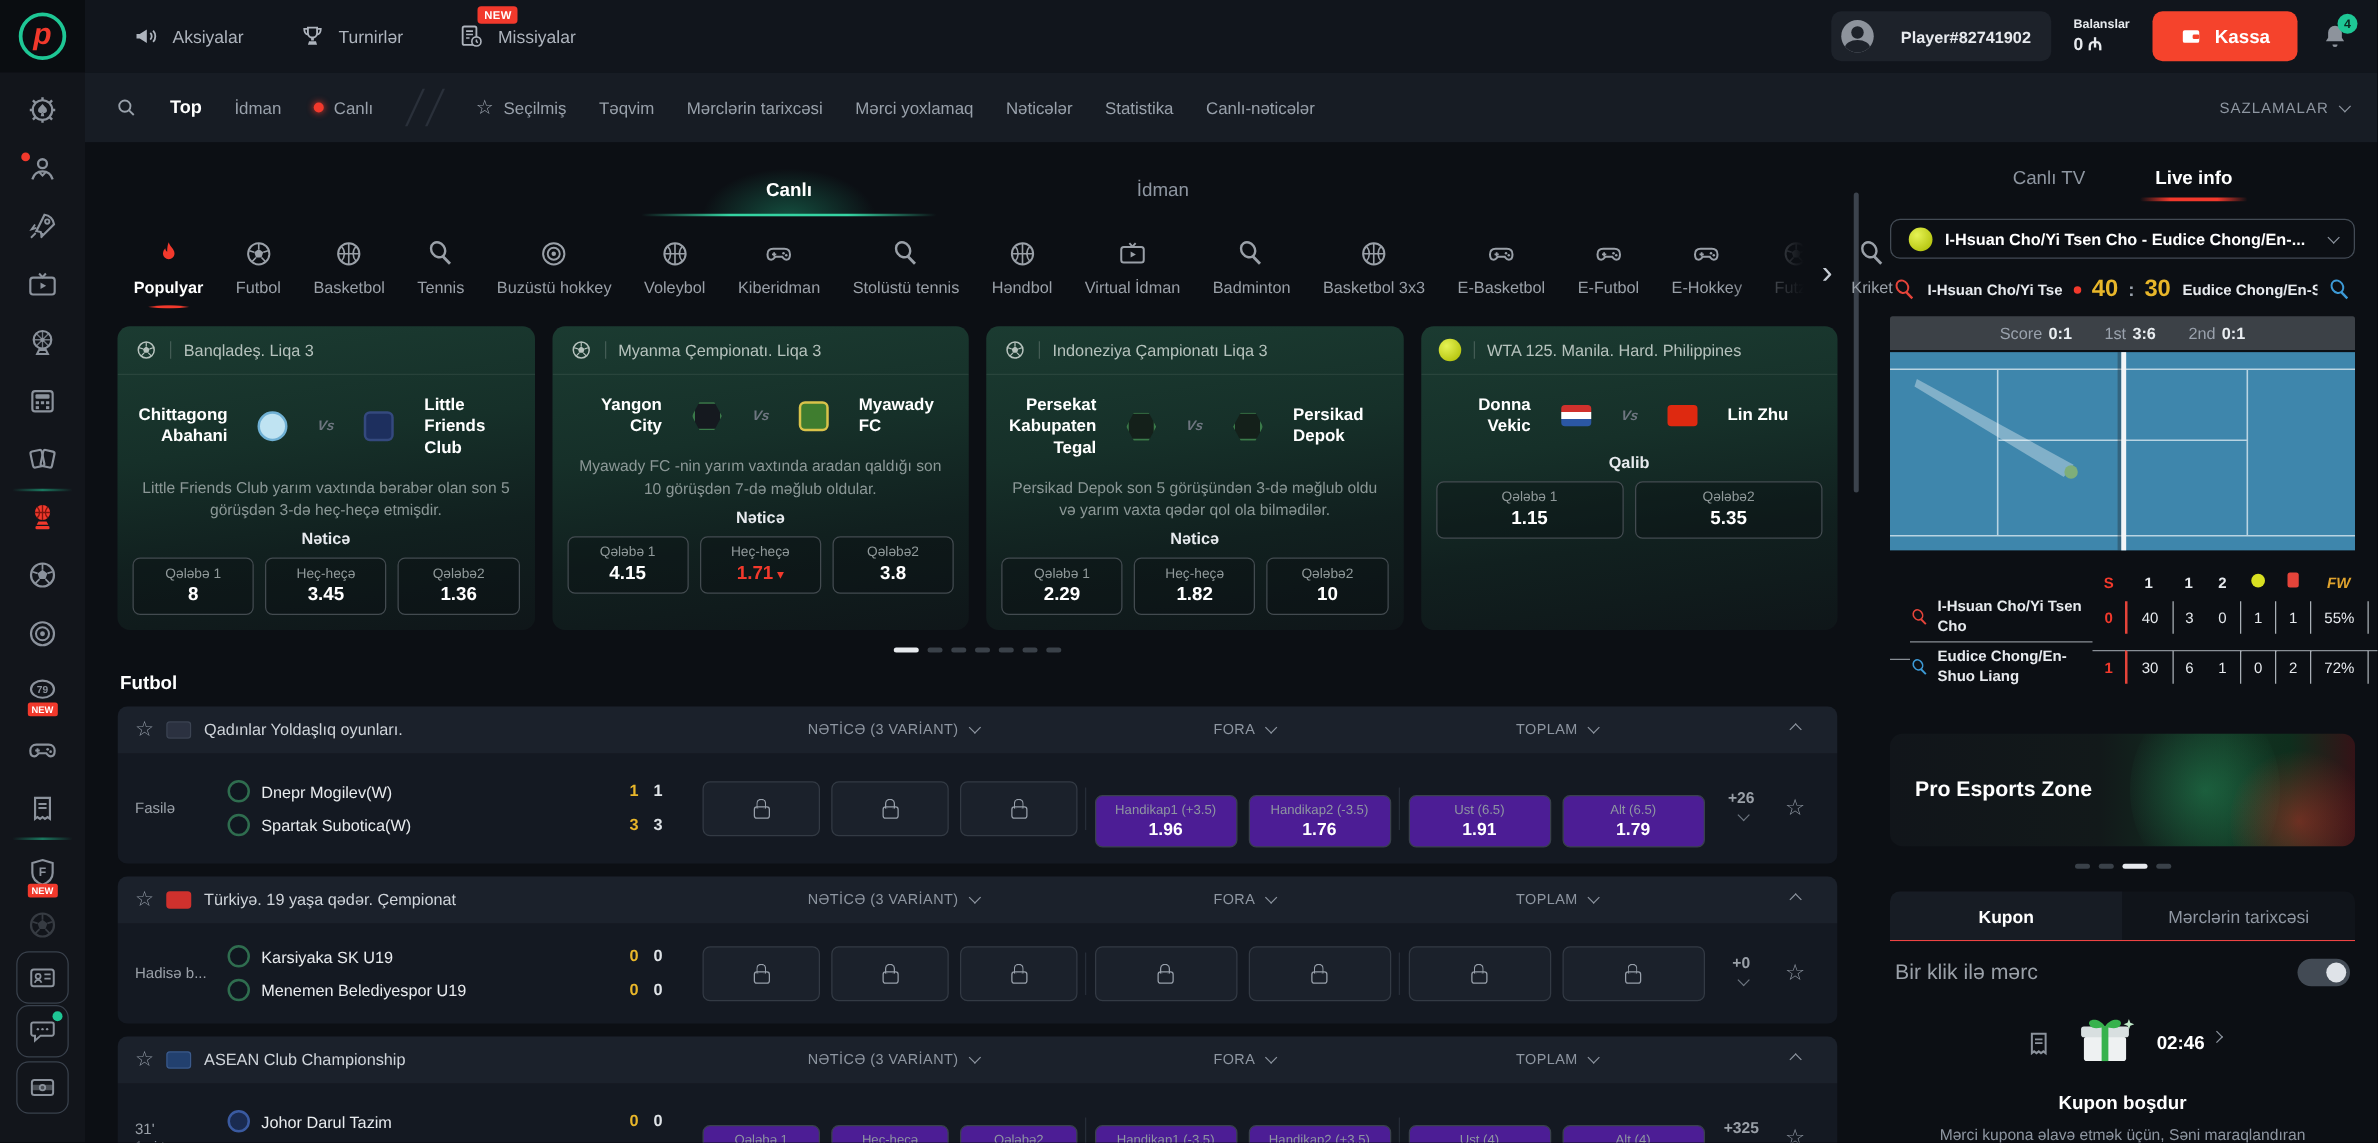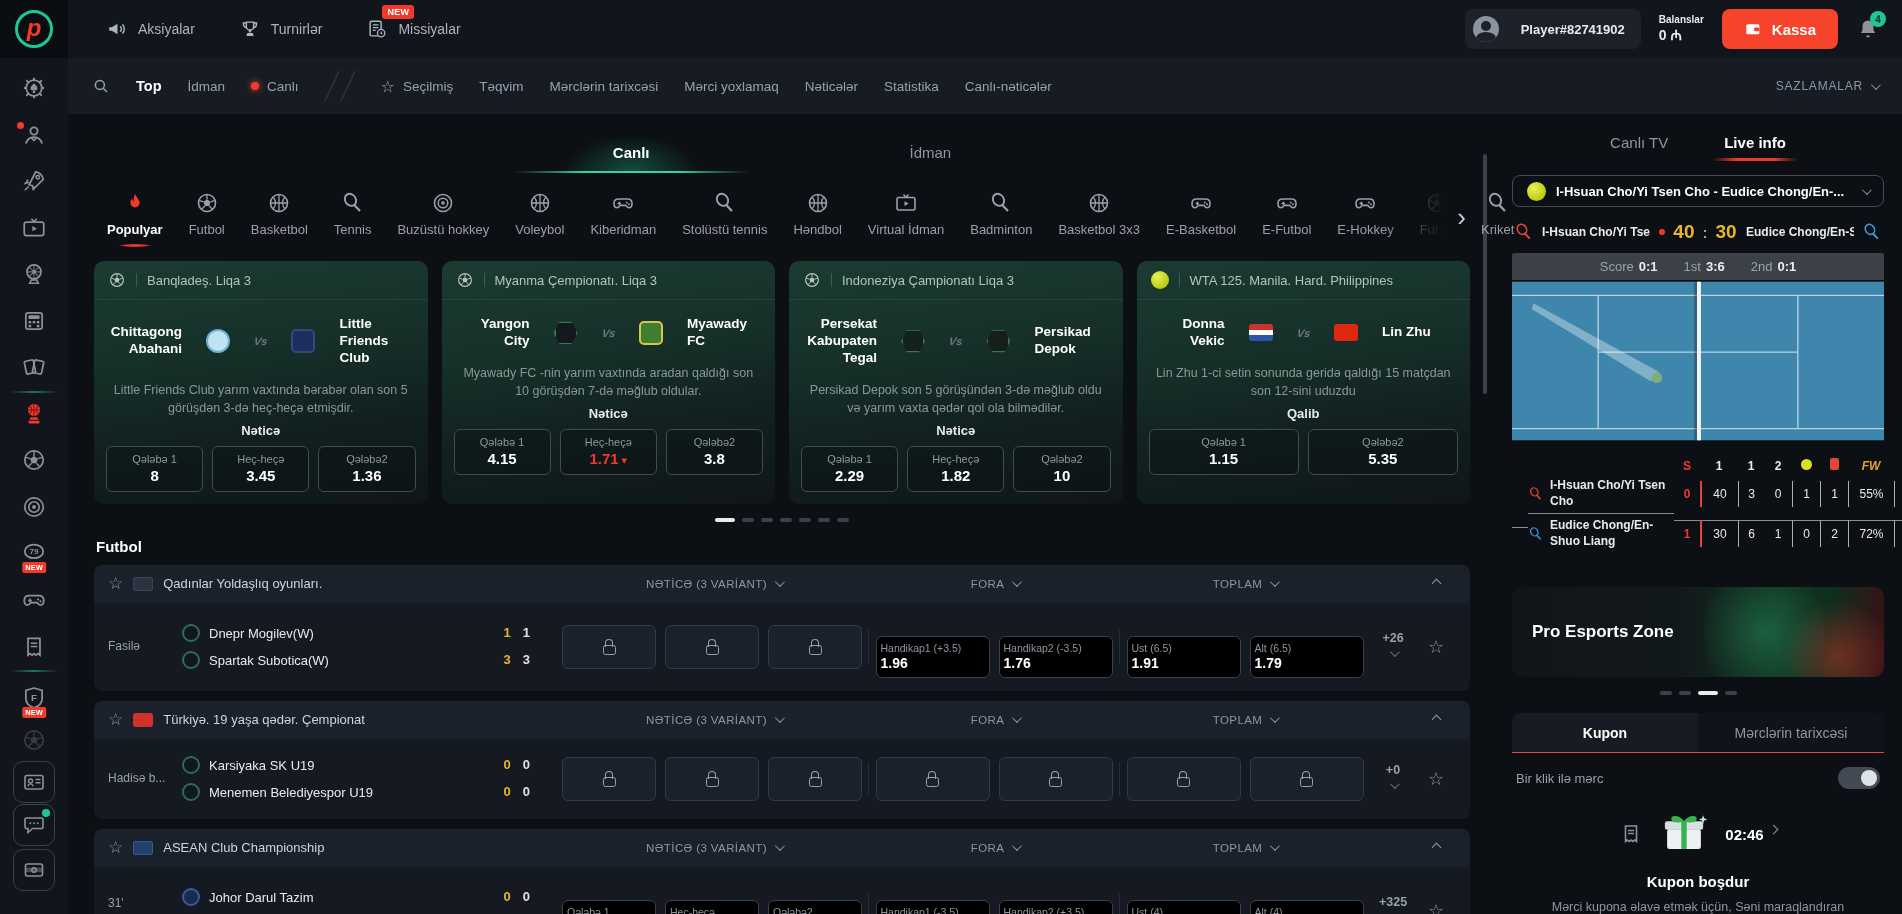--- a/index.html
+++ b/index.html
@@ -127,21 +127,21 @@
   .team-lines { min-width:0; }
   .team-line { display:flex; align-items:center; gap:9px; height:27px; font-size:13px; color:#e8ebee; white-space:nowrap; }
   .tbadge { width:18px; height:18px; border-radius:50%; background:#101720; border:2px solid #2f6d4f; flex:none; }
   .lr-score { display:flex; gap:12px; margin-left:auto; padding-right:26px; }
   .sc-col { display:flex; flex-direction:column; gap:1px; font-size:13px; font-weight:bold; text-align:center; line-height:26px; }
   .sc-col.y { color:#e8b62a; } .sc-col.w { color:#dfe3e7; }
   .lr-markets { display:flex; flex:none; align-items:center; }
   .m-group { display:flex; gap:9px; justify-content:center; align-items:center; }
   .g-n { width:312px; } .g-f { width:250px; } .g-t { width:250px; }
   .g-div { width:1px; height:34px; background:#262d38; }
-  .mbtn { border:1px solid #39414c; background:#000000; border-radius:6px; text-align:left; padding:5px 4px 6px; cursor:pointer; width:94px;margin-top:20px; }
+  .mbtn { border:1px solid #39414c; background:#4c1d95; border-radius:6px; text-align:center; padding:5px 4px 6px; cursor:pointer; width:94px;margin-top:20px; }
   .g-f .mbtn,.g-t .mbtn { width:114px; }
   .mbtn .ol { font-size:10.5px; color:#8e96a1; white-space:nowrap; }
   .mbtn .ov { font-size:14px; font-weight:bold; color:#fff; margin-top:1px; }
   .lockbtn { border:1px solid #333a44; background:#1b212b; border-radius:6px; width:94px; height:44px; display:flex; align-items:center; justify-content:center; cursor:default; }
   .lockbtn.w { width:114px; }
   .lock { width:13px; height:10px; border:1.6px solid #98a0ab; border-radius:2.5px; position:relative; margin-top:7px; }
   .lock::before { content:""; position:absolute; left:1.2px; top:-7px; width:6px; height:7px; border:1.6px solid #98a0ab; border-bottom:none; border-radius:5px 5px 0 0; }
   .lr-more { width:46px; flex:none; text-align:center; color:#9aa0a8; font-size:12.5px; font-weight:bold; cursor:pointer; line-height:1.1; }
   .lr-more .chv { margin-top:4px; border-color:#6e7680; }
   .lr-star { width:40px; flex:none; text-align:center; color:#8e96a1; font-size:18px; cursor:pointer; }
@@ -187,21 +187,21 @@
     background:radial-gradient(circle,rgba(46,184,115,.35),transparent 70%); }
   .esports::after { content:""; position:absolute; right:-10px; bottom:-40px; width:110px; height:120px; border-radius:50%;
     background:radial-gradient(circle,rgba(242,57,44,.4),transparent 70%); }
   .esports .et { font-size:17px; font-weight:bold; color:#fff; position:relative; z-index:1; }
 
   .kupon { margin-top:18px; }
   .kp-tabs { display:flex; height:40px; border-bottom:1px solid #ef4444; border-radius:8px 8px 0 0; overflow:hidden; }
   .kp-tab { flex:1; display:flex; align-items:center; justify-content:center; font-size:14px; cursor:pointer; }
   .kp-tab.active { background:#171c24; color:#fff; font-weight:bold; }
   .kp-tab.idle { background:#10141a; color:#8e96a1; }
-  .oneclick { display:flex; align-items:center; justify-content:space-between; padding:14px 4px 0; color:#9aa0a8; font-size:13px; }
+  .oneclick { display:flex; align-items:center; justify-content:space-between; padding:14px 4px 0; color:#9aa0a8; font-size:17px; }
   .toggle { width:42px; height:22px; border-radius:11px; background:#424a54; position:relative; cursor:pointer; flex:none; }
   .toggle::after { content:""; position:absolute; right:3px; top:3px; width:16px; height:16px; border-radius:50%; background:#dfe3e8; }
   .gift-row { display:flex; align-items:center; justify-content:center; gap:14px; margin-top:16px; }
   .gr-receipt { color:#8b929c; } .gr-receipt svg { width:24px; height:24px; }
   .gift-ic svg { width:54px; height:54px; }
   .timer { font-size:15px; font-weight:bold; color:#fff; display:flex; align-items:flex-start; gap:6px; }
   .timer .chv { border-color:#8e96a1; }
   .kp-empty-title { text-align:center; font-size:15px; font-weight:bold; color:#fff; margin-top:10px; }
   .kp-empty-text { text-align:center; font-size:12.5px; color:#8e96a1; line-height:1.5; margin:8px auto 0; max-width:330px; }
 </style>
@@ -724,21 +724,20 @@
                 <span class="bar"></span>
                 <span>WTA 125. Manila. Hard. Philippines</span>
               </div>
             <div class="teams">
               <span class="tn r">Donna Vekic</span>
               <span class="flagbox" style="background:linear-gradient(180deg,#d0312d 33%,#fff 33% 66%,#2b57a4 66%)"></span>
               <span class="vs">Vs</span>
               <span class="flagbox" style="background:#de2910;position:relative"></span>
               <span class="tn">Lin Zhu</span>
             </div>
-            <div class="card-desc">Lin Zhu 1-ci setin sonunda geridə qaldığı 15 matçdan son 12-sini uduzdu</div>
             <div class="card-mkt">Qalib</div>
             <div class="odds-row">
               <div class="odd-btn">
                   <div class="ol">Qələbə 1</div>
                   <div class="ov">1.15</div>
                 </div>
               <div class="odd-btn">
                   <div class="ol">Qələbə2</div>
                   <div class="ov">5.35</div>
                 </div>

